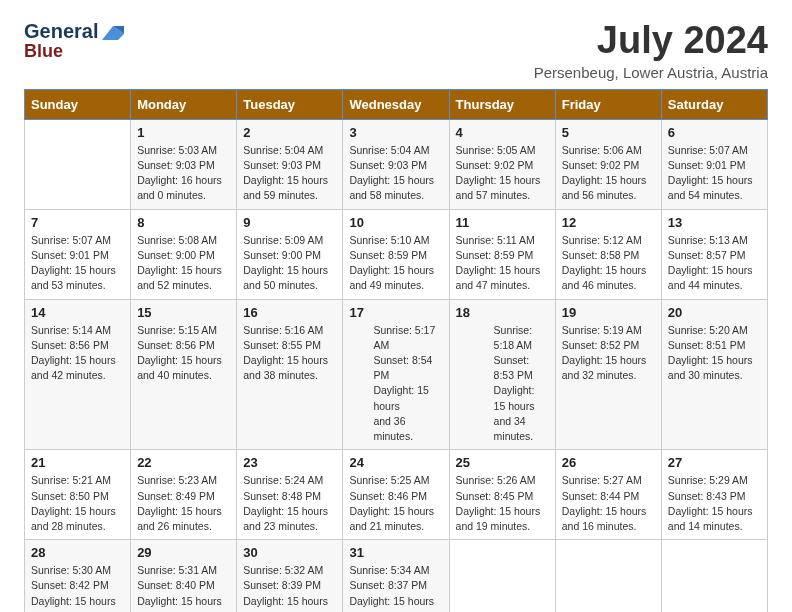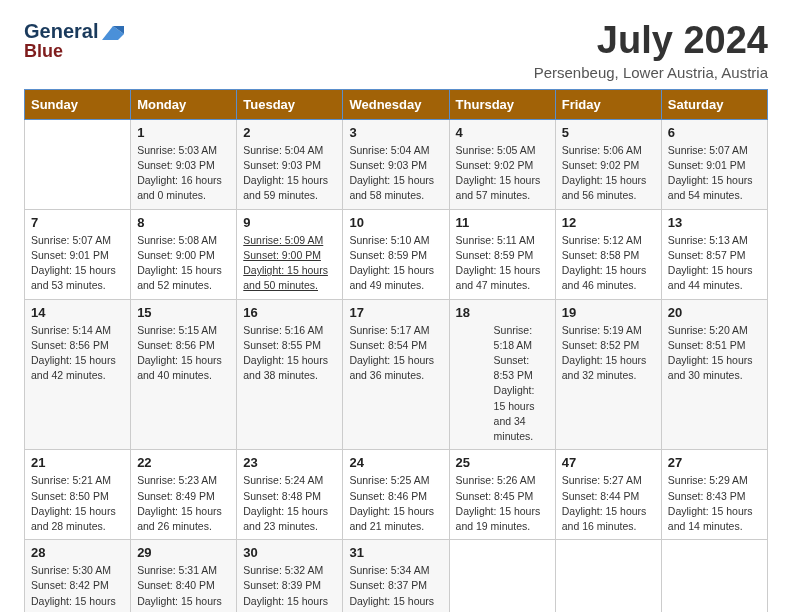--- a/index.html
+++ b/index.html
@@ -181,21 +181,21 @@
         </td>
         <td>
           <span class="day-num">8</span>
           <div class="day-info" style="white-space: pre-line;">Sunrise: 5:08 AM
 Sunset: 9:00 PM
 Daylight: 15 hours
 and 52 minutes.</div>
         </td>
         <td>
           <span class="day-num">9</span>
-          <div class="day-info" style="white-space: pre-line; text-decoration: underline;">Sunrise: 5:09 AM
+          <div class="day-info" style="white-space: pre-line;">Sunrise: 5:09 AM
 Sunset: 9:00 PM
 Daylight: 15 hours
 and 50 minutes.</div>
         </td>
         <td>
           <span class="day-num">10</span>
           <div class="day-info" style="white-space: pre-line;">Sunrise: 5:10 AM
 Sunset: 8:59 PM
 Daylight: 15 hours
 and 49 minutes.</div>
@@ -239,21 +239,21 @@
         </td>
         <td>
           <span class="day-num">16</span>
           <div class="day-info" style="white-space: pre-line;">Sunrise: 5:16 AM
 Sunset: 8:55 PM
 Daylight: 15 hours
 and 38 minutes.</div>
         </td>
         <td>
           <span class="day-num">17</span>
-          <div class="day-info" style="white-space: pre-line;">Sunrise: 5:17 AM
+          <div class="day-info" style="white-space: pre-line; margin-left: 24px;">Sunrise: 5:17 AM
 Sunset: 8:54 PM
 Daylight: 15 hours
 and 36 minutes.</div>
         </td>
         <td>
           <span class="day-num">18</span>
           <div class="day-info" style="white-space: pre-line; margin-left: 38px;">Sunrise: 5:18 AM
 Sunset: 8:53 PM
 Daylight: 15 hours
 and 34 minutes.</div>
@@ -303,21 +303,21 @@
 and 21 minutes.</div>
         </td>
         <td>
           <span class="day-num">25</span>
           <div class="day-info" style="white-space: pre-line;">Sunrise: 5:26 AM
 Sunset: 8:45 PM
 Daylight: 15 hours
 and 19 minutes.</div>
         </td>
         <td>
-          <span class="day-num">47</span>
+          <span class="day-num">26</span>
           <div class="day-info" style="white-space: pre-line;">Sunrise: 5:27 AM
 Sunset: 8:44 PM
 Daylight: 15 hours
 and 16 minutes.</div>
         </td>
         <td>
           <span class="day-num">27</span>
           <div class="day-info" style="white-space: pre-line;">Sunrise: 5:29 AM
 Sunset: 8:43 PM
 Daylight: 15 hours

